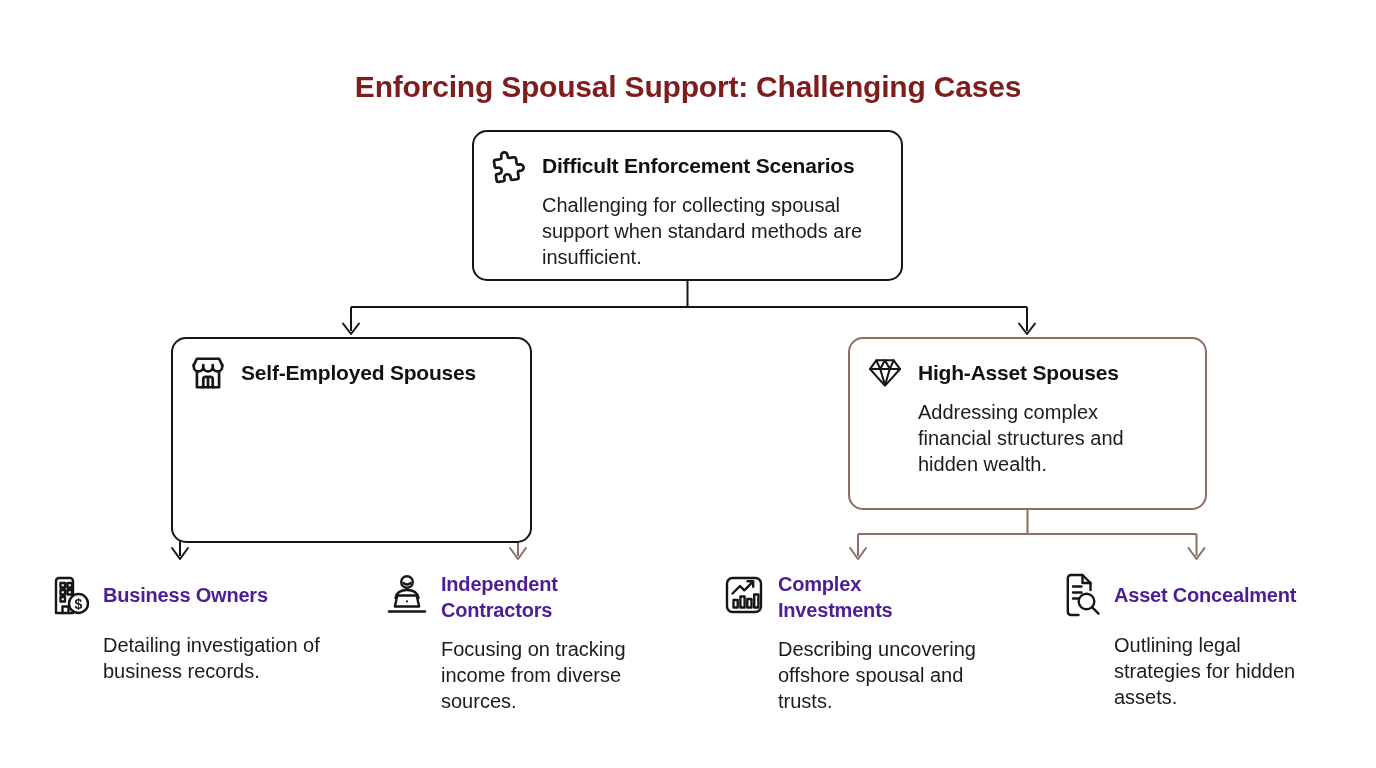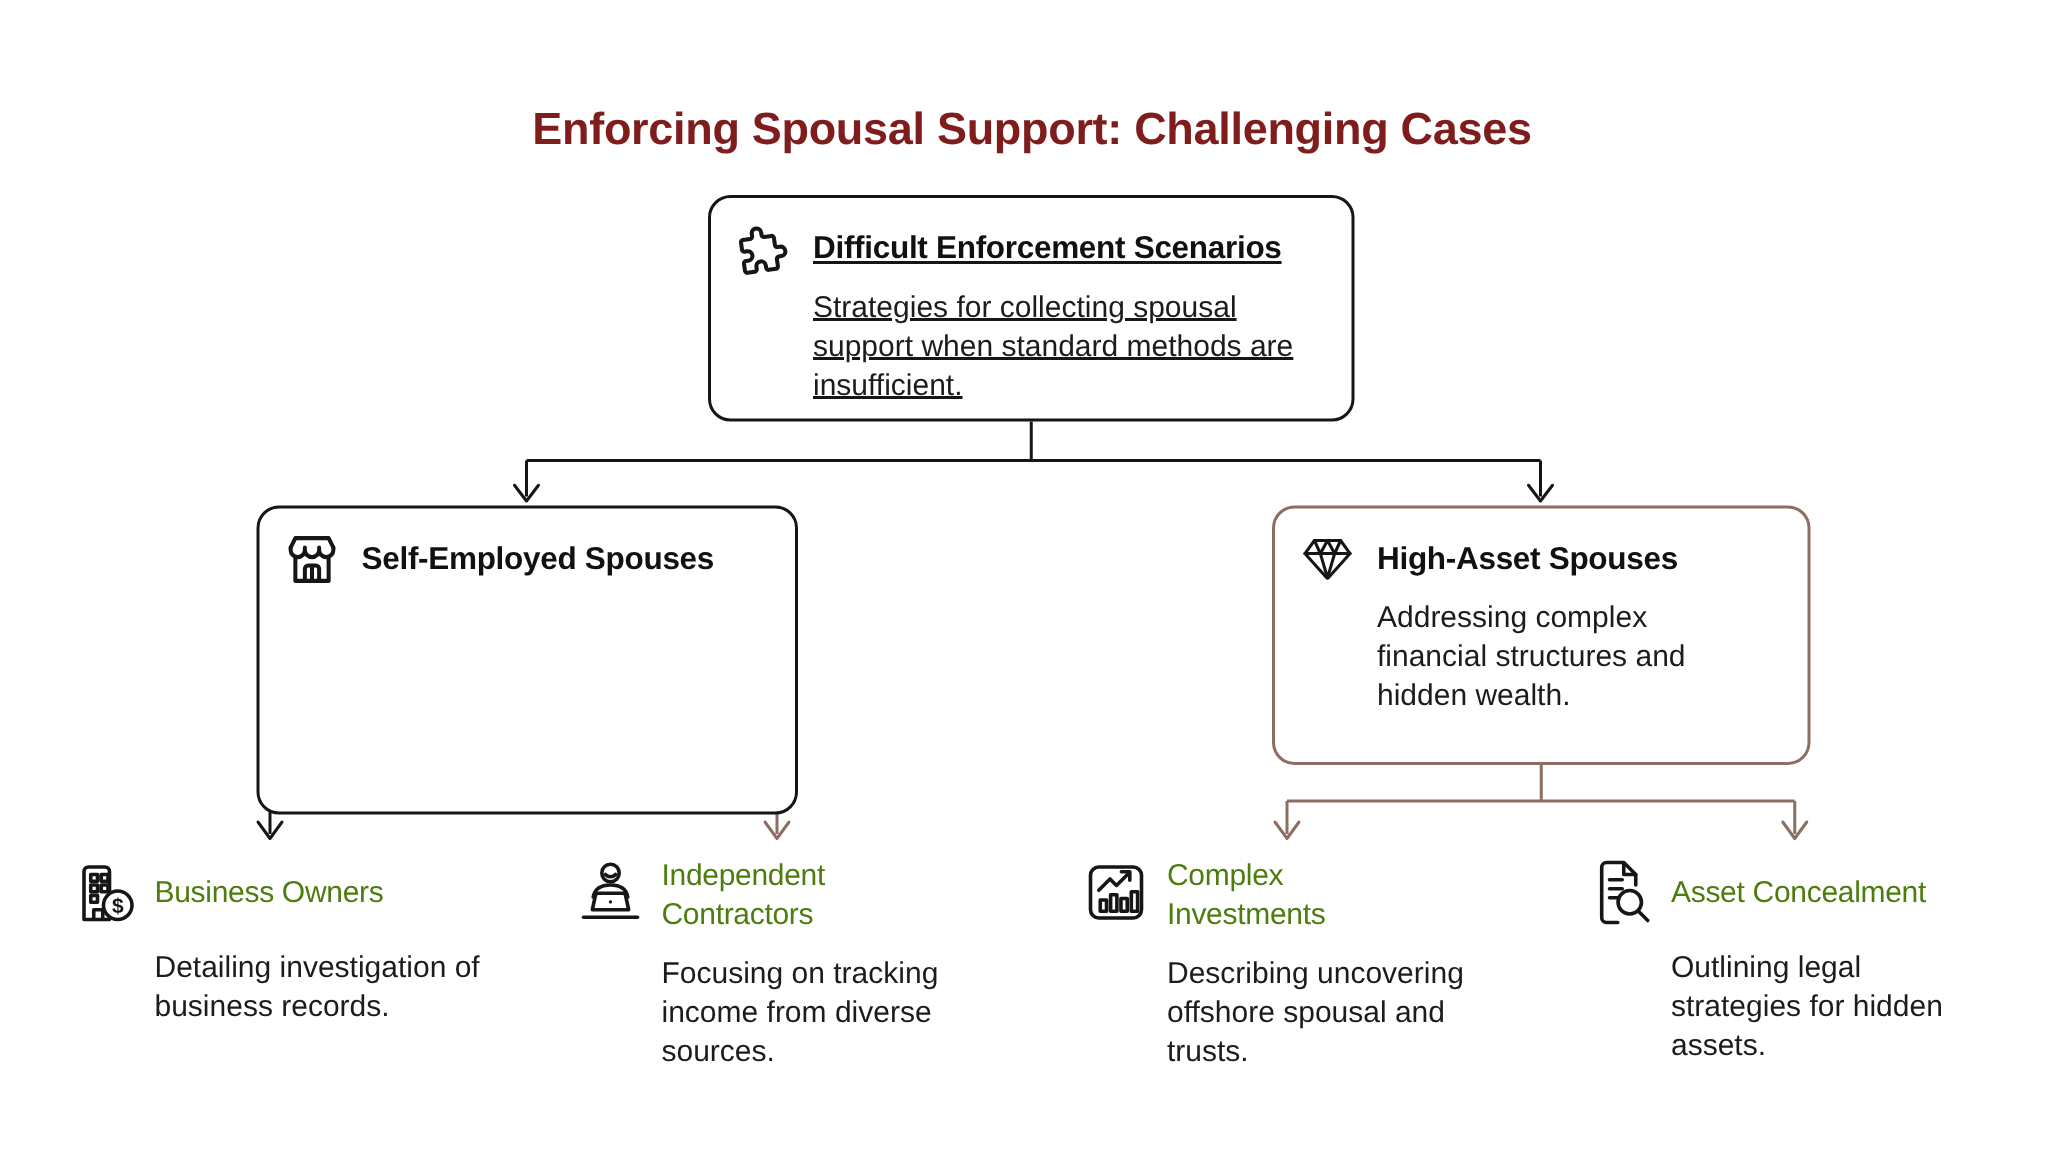--- a/index.html
+++ b/index.html
@@ -36,31 +36,31 @@
     border: 2px solid var(--ink);
     border-radius: 15px;
     background: var(--background);
   }
   .node.accent-border { border-color: var(--accent); }
   .node-header { display: flex; align-items: center; gap: 14px; padding: 15px 14px 0 16px; }
   .node-icon { width: 38px; height: 38px; flex: 0 0 auto; }
   .node-title { font-size: 21px; font-weight: 700; letter-spacing: -0.2px; color: #111; }
   .node-body { font-size: 20px; line-height: 26px; margin: 7px 8px 0 68px; color: #1c1c1c; }
 
-  #node-root  { left: 472px; top: 130px; width: 431px; height: 151px; text-decoration: underline; }
+  #node-root  { left: 472px; top: 130px; width: 431px; height: 151px; }
   #node-root .node-body  { max-width: 352px; }
   #node-left  { left: 171px; top: 337px; width: 361px; height: 206px; }
   #node-left .node-body  { max-width: 254px; }
   #node-right { left: 848px; top: 337px; width: 359px; height: 173px; }
   #node-right .node-body { max-width: 246px; }
 
   
   .leaf { position: absolute; display: grid; grid-template-columns: 48px auto; column-gap: 10px; }
   .leaf-icon { width: 48px; height: 48px; grid-column: 1; grid-row: 1; align-self: start; }
-  .leaf-title { grid-column: 2; grid-row: 1; align-self: center; font-size: 20px; font-weight: 400; line-height: 26px; letter-spacing: -0.2px; color: #4d7c0f; }
+  .leaf-title { grid-column: 2; grid-row: 1; align-self: center; font-size: 20px; font-weight: 700; line-height: 26px; letter-spacing: -0.2px; color: #4c1d95; }
   .leaf-body { grid-column: 2; margin-top: 13px; font-size: 20px; line-height: 26px; color: #1c1c1c; }
 
   #leaf-0 { left: 45px;   top: 571px; }
   #leaf-0 .leaf-body { width: 230px; }
   #leaf-1 { left: 383px;  top: 571px; }
   #leaf-1 .leaf-title { width: 170px; }
   #leaf-1 .leaf-body { width: 208px; }
   #leaf-2 { left: 720px;  top: 571px; }
   #leaf-2 .leaf-title { width: 140px; }
   #leaf-2 .leaf-body { width: 228px; }
@@ -102,21 +102,21 @@
 
 <div class="node" id="node-root">
   <div class="node-header">
     <svg class="node-icon icon" viewBox="0 0 24 24" stroke-width="1.7">
       <g transform="rotate(-8 12 12)">
         <path d="M4 7h3a1 1 0 0 0 1-1V5a2 2 0 0 1 4 0v1a1 1 0 0 0 1 1h3a1 1 0 0 1 1 1v3a1 1 0 0 0 1 1h1a2 2 0 0 1 0 4h-1a1 1 0 0 0-1 1v3a1 1 0 0 1-1 1h-3a1 1 0 0 1-1-1v-1a2 2 0 0 0-4 0v1a1 1 0 0 1-1 1H4a1 1 0 0 1-1-1v-3a1 1 0 0 1 1-1h1a2 2 0 0 0 0-4H4a1 1 0 0 1-1-1V8a1 1 0 0 1 1-1"></path>
       </g>
     </svg>
     <div class="node-title">Difficult Enforcement Scenarios</div>
   </div>
-  <div class="node-body">Strategies for collecting spousal support when standard methods are insufficient.</div>
+  <div class="node-body">Challenging for collecting spousal support when standard methods are insufficient.</div>
 </div>
 
 <div class="node" id="node-left">
   <div class="node-header">
     <svg class="node-icon icon" viewBox="0 0 24 24" stroke-width="1.7">
       <path d="M3 7l2-4h14l2 4"></path>
       <path d="M3 7v1a3 3 0 0 0 6 0V7m0 1a3 3 0 0 0 6 0V7m0 1a3 3 0 0 0 6 0V7"></path>
       <path d="M5 11v10h14V11"></path>
       <path d="M9 21v-5a1.5 1.5 0 0 1 1.5-1.5h3A1.5 1.5 0 0 1 15 16v5"></path>
       <path d="M12 15v6"></path>

